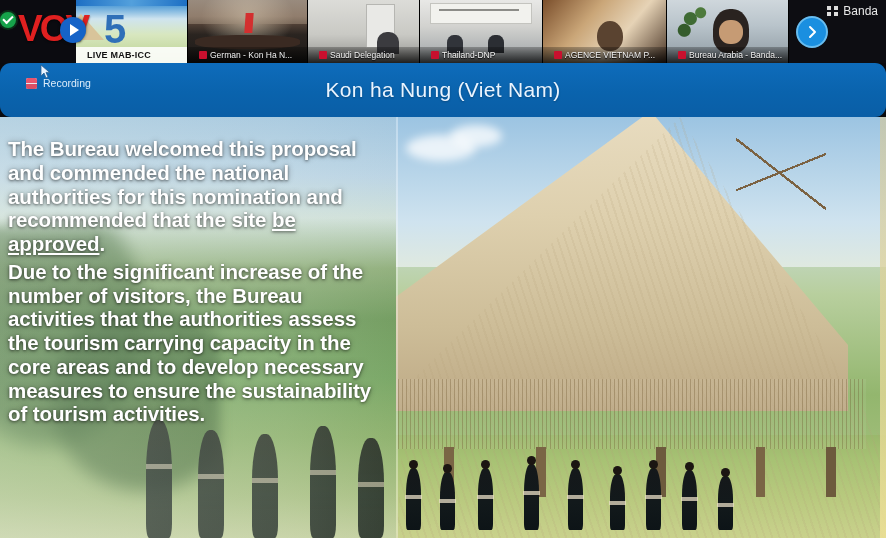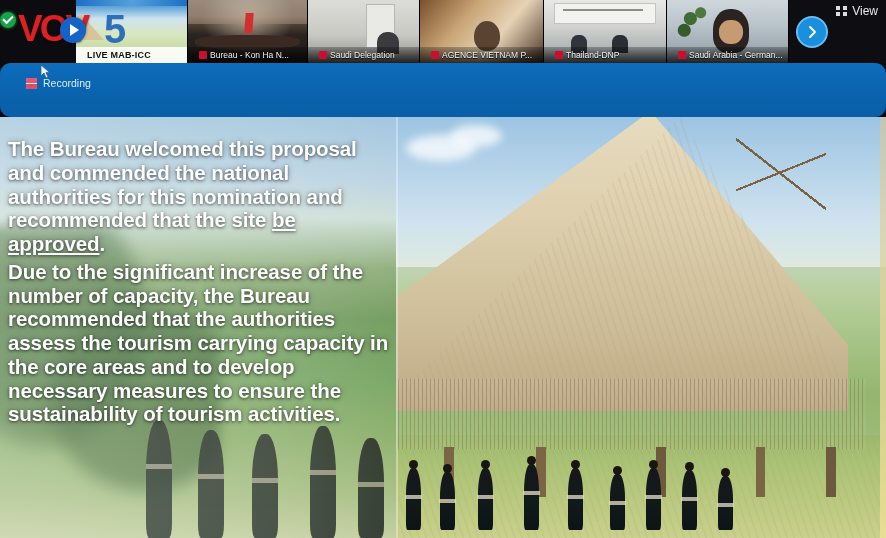--- a/index.html
+++ b/index.html
@@ -379,93 +379,94 @@
     </div>
 
     <div class="tile t-vn" style="width:120px">
       <div class="thumb">
         <div class="wall"></div>
         <div class="vflag"></div>
         <div class="table"></div>
       </div>
       <div class="tlabel">
         <span class="flagdot"></span>
-        <span>Bureau - Kon Ha N...</span>
+        <span>German - Kon Ha N...</span>
       </div>
     </div>
 
     <div class="tile t-de" style="width:112px">
       <div class="thumb">
         <div class="door"></div>
         <div class="person"></div>
       </div>
       <div class="tlabel">
         <span class="flagdot"></span>
         <span>Saudi Delegation</span>
-      </div>
-    </div>
-
-    <div class="tile t-ag" style="width:124px">
-      <div class="thumb">
-        <div class="face"></div>
-      </div>
-      <div class="tlabel">
-        <span class="flagdot"></span>
-        <span>AGENCE VIETNAM P...</span>
       </div>
     </div>
 
     <div class="tile t-th" style="width:123px">
       <div class="thumb">
         <div class="screen"></div>
         <div class="p1"></div>
         <div class="p2"></div>
       </div>
       <div class="tlabel">
         <span class="flagdot"></span>
         <span>Thailand-DNP</span>
       </div>
     </div>
 
+    <div class="tile t-ag" style="width:124px">
+      <div class="thumb">
+        <div class="face"></div>
+      </div>
+      <div class="tlabel">
+        <span class="flagdot"></span>
+        <span>AGENCE VIETNAM P...</span>
+      </div>
+    </div>
+
     <div class="tile t-sa" style="width:122px">
       <div class="thumb">
         <div class="plant"></div>
         <div class="face"></div>
       </div>
       <div class="tlabel">
         <span class="flagdot"></span>
-        <span>Saudi Arabia - German...</span>
+        <span>Bureau Arabia - Banda...</span>
       </div>
     </div>
 
     <div class="strip-spacer"></div>
   </div>
 
   <div class="vov-logo">
     <span class="vov-text">VOV</span>
     <span class="vov-play"></span>
     <span class="vov-five">5</span>
   </div>
 
   <div class="next-btn">
     <svg width="14" height="14" viewBox="0 0 14 14">
       <path d="M5 2 L10 7 L5 12" fill="none" stroke="#ffffff" stroke-width="2" stroke-linecap="round" stroke-linejoin="round"></path>
     </svg>
   </div>
 
   <div class="view-btn">
     <span class="grid-ico"></span>
-    <span>View</span>
+    <span>Banda</span>
   </div>
 
   <div id="titlebar">
     <div class="rec-wrap">
       <span class="rec-ico"></span>
       <span class="rec-text">Recording</span>
     </div>
+    <div class="title">Kon ha Nung (Viet Nam)</div>
   </div>
 
   <div class="check-badge"></div>
   <svg class="cursor-arrow" width="11" height="15" viewBox="0 0 11 15">
     <path d="M1 1 L1 12 L4 9 L6 14 L8 13 L6 8.4 L9.6 8.4 Z" fill="#eaf4ff" stroke="#2b5f8f" stroke-width="0.8"></path>
   </svg>
 
   <div id="slide">
 
     <div class="slide-left">
@@ -478,21 +479,21 @@
         <span class="fig f4"></span>
         <span class="fig f5"></span>
       </div>
       <div class="left-wash"></div>
 
       <div class="slide-text">
         <p>
           <span>The Bureau welcomed this proposal and commended the national authorities for this nomination and recommended that the site </span><span class="u">be approved</span><span>.</span>
         </p>
         <p>
-          <span>Due to the significant increase of the number of capacity, the Bureau recommended that the authorities assess the tourism carrying capacity in the core areas and to develop necessary measures to ensure the sustainability of tourism activities.</span>
+          <span>Due to the significant increase of the number of visitors, the Bureau activities that the authorities assess the tourism carrying capacity in the core areas and to develop necessary measures to ensure the sustainability of tourism activities.</span>
         </p>
       </div>
     </div>
 
     <div class="slide-right">
       <div class="sky">
         <span class="cloud c1"></span>
         <span class="cloud c2"></span>
       </div>
       <div class="ground"></div>

